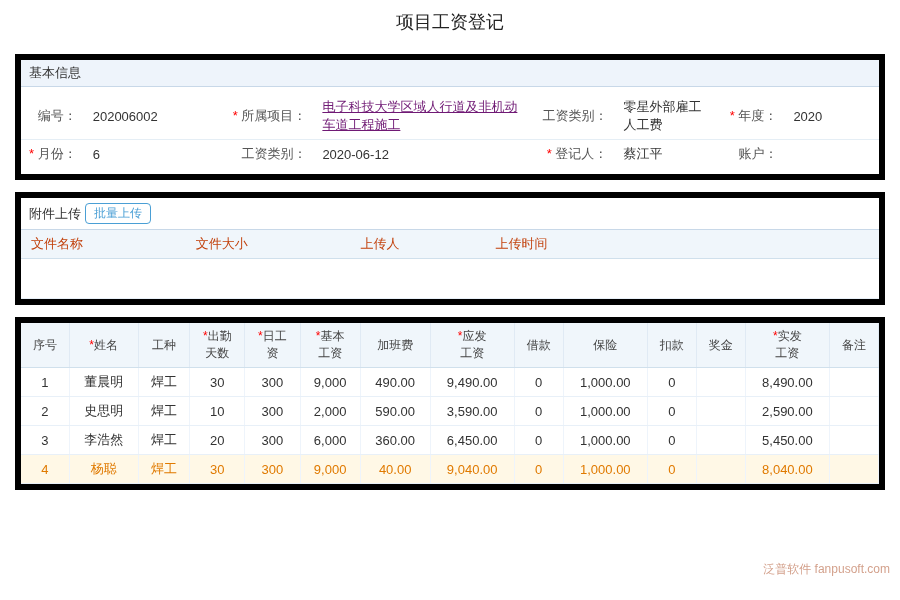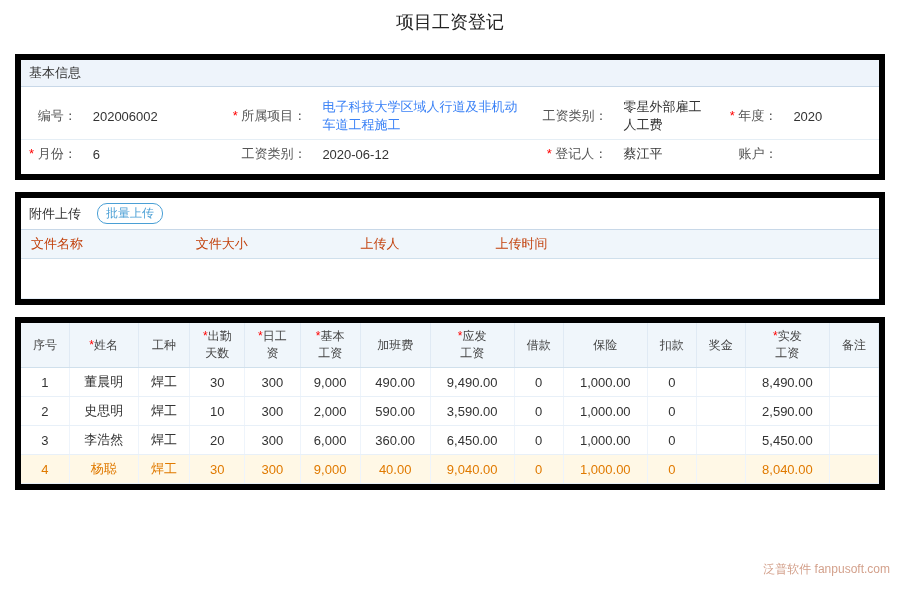--- a/index.html
+++ b/index.html
@@ -46,49 +46,50 @@
       white-space: nowrap;
       text-align: right;
     }
     .form-table .label .required {
       color: red;
     }
     .form-table .value {
       color: #333;
     }
     .form-table .link {
-      color: #3b82f6;
+      color: #701a75;
+      text-decoration: underline;
     }
     .form-row {
       border-bottom: 1px solid #e5eef5;
     }
     .form-row:last-child {
       border-bottom: none;
     }
 
     
     .attach-header {
       display: flex;
       align-items: center;
       padding: 5px 8px;
       border-bottom: 1px solid #c8d8e8;
-      gap: 16px;
+      gap: 4px;
     }
     .attach-header span {
       font-size: 13px;
       color: #333;
     }
     .btn-batch {
       background: #fff;
       border: 1px solid #4a9fd5;
       color: #4a9fd5;
       padding: 1px 8px;
       font-size: 12px;
       cursor: pointer;
-      border-radius: 10px;
+      border-radius: 4px;
     }
     .attach-table {
       width: 100%;
       border-collapse: collapse;
     }
     .attach-table th {
       background: #f0f6fb;
       border-bottom: 1px solid #d0e0ec;
       padding: 5px 10px;
       text-align: left;

